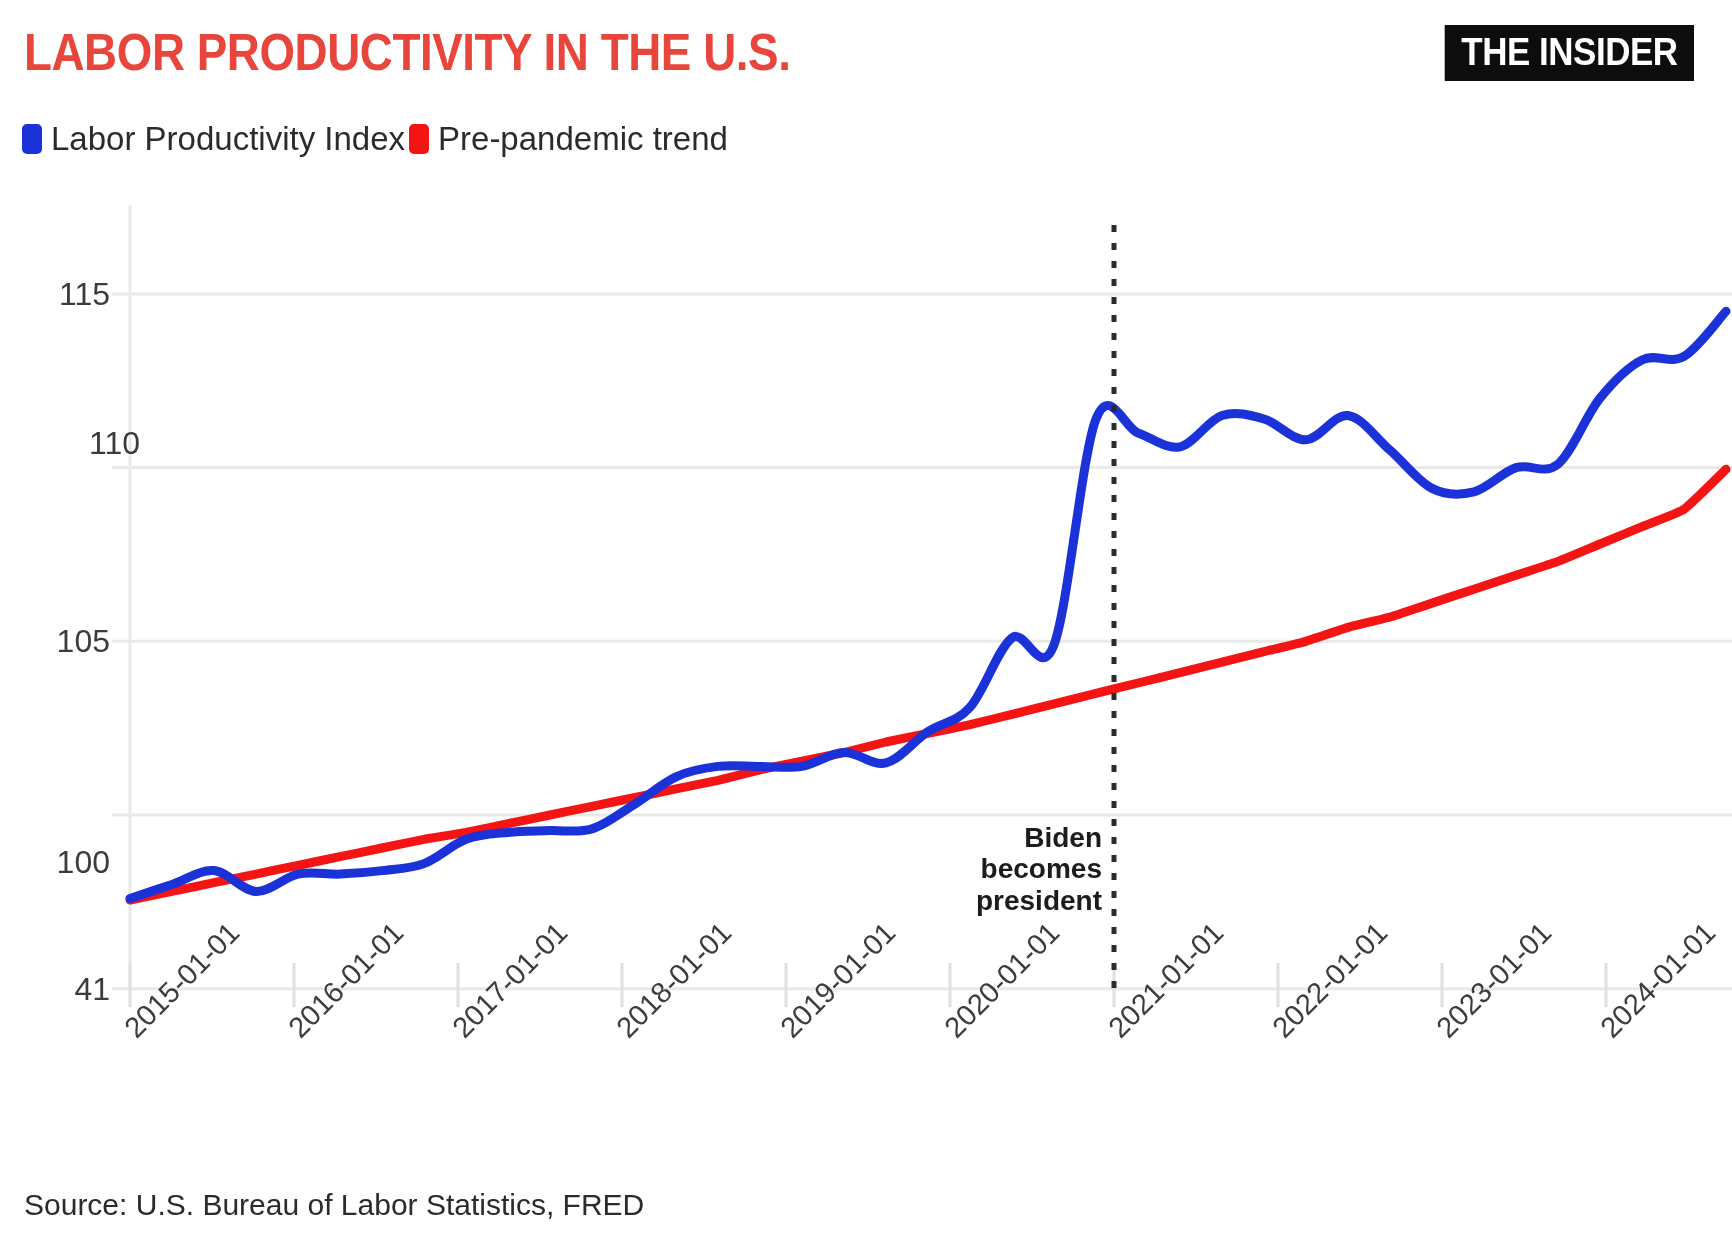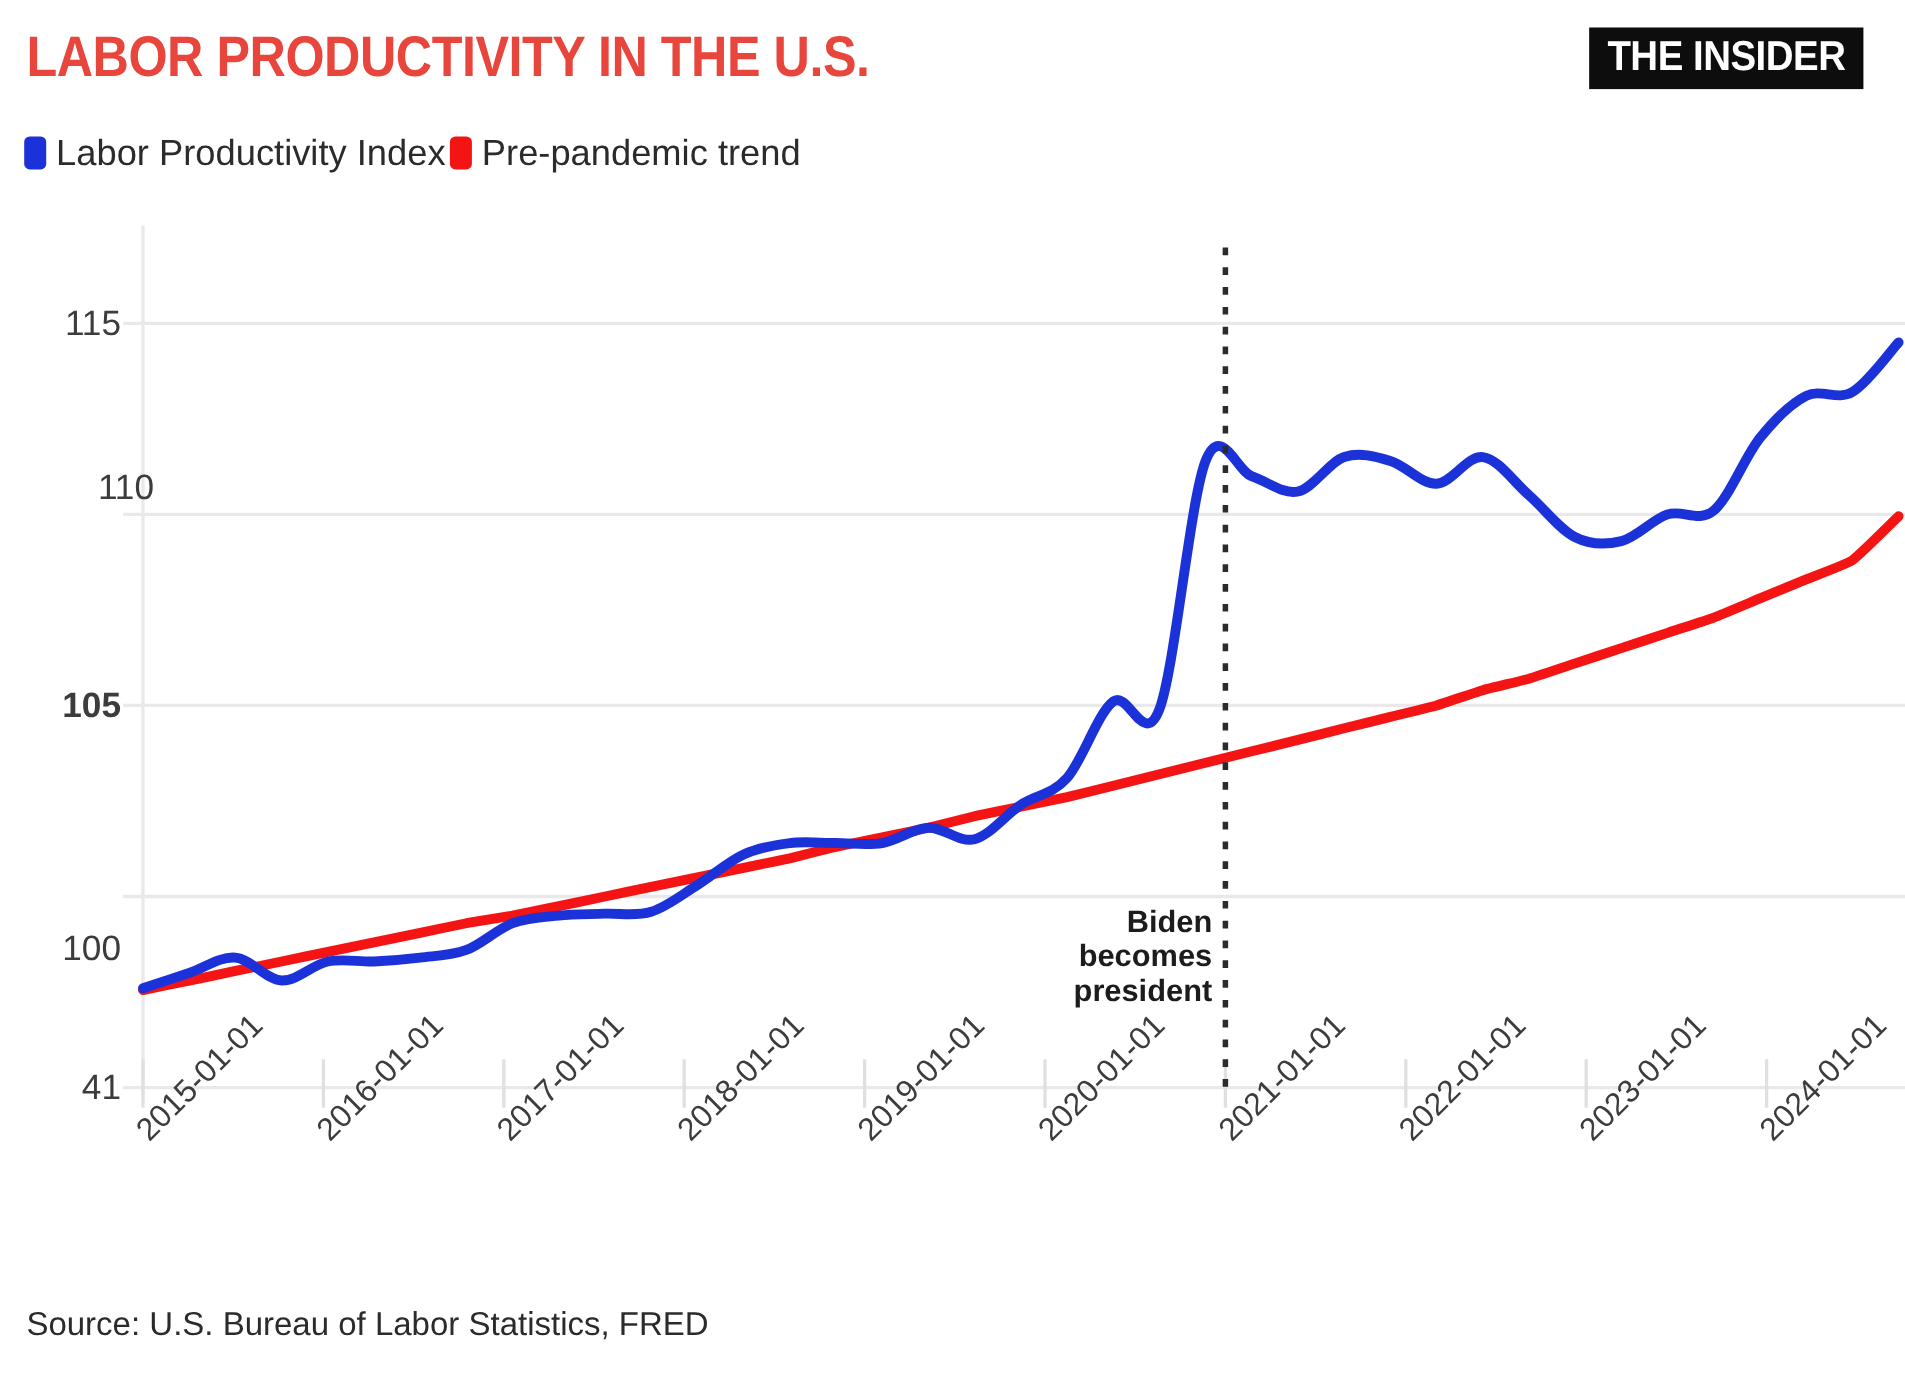--- a/index.html
+++ b/index.html
@@ -121,21 +121,21 @@
       <line x1="1606" x2="1606" y1="963" y2="1007" stroke="#e0e0e0" stroke-width="3"></line>
     </g>
   <path id="trend-line" fill="none" stroke="#f51414" stroke-width="9" stroke-linecap="round" stroke-linejoin="round" d="M 130.0 900.1 C 132.8 899.5, 166.4 892.6, 172.0 891.4 C 177.6 890.3, 208.4 883.9, 214.0 882.7 C 219.6 881.6, 250.4 875.2, 256.0 874.1 C 261.6 872.9, 292.4 866.5, 298.0 865.4 C 303.6 864.2, 334.4 857.8, 340.0 856.7 C 345.6 855.5, 376.4 849.2, 382.0 848.0 C 387.6 846.8, 418.4 840.4, 424.0 839.3 C 429.6 838.3, 460.4 833.4, 466.0 832.4 C 471.6 831.3, 502.4 824.8, 508.0 823.7 C 513.6 822.5, 544.4 816.2, 550.0 815.0 C 555.6 813.8, 586.4 807.5, 592.0 806.3 C 597.6 805.2, 628.4 798.8, 634.0 797.6 C 639.6 796.5, 670.4 790.1, 676.0 788.9 C 681.6 787.8, 712.4 781.5, 718.0 780.3 C 723.6 779.0, 754.4 771.1, 760.0 769.8 C 765.6 768.6, 796.4 762.3, 802.0 761.2 C 807.6 760.0, 838.4 753.7, 844.0 752.5 C 849.6 751.2, 880.4 743.3, 886.0 742.0 C 891.6 740.8, 922.4 734.5, 928.0 733.4 C 933.6 732.2, 964.4 725.9, 970.0 724.7 C 975.6 723.4, 1006.4 715.6, 1012.0 714.3 C 1017.6 712.9, 1048.4 705.2, 1054.0 703.8 C 1059.6 702.4, 1090.4 694.8, 1096.0 693.4 C 1101.6 692.0, 1132.4 684.4, 1138.0 683.0 C 1143.6 681.6, 1174.4 674.0, 1180.0 672.6 C 1185.6 671.2, 1216.4 663.5, 1222.0 662.1 C 1227.6 660.8, 1258.4 653.1, 1264.0 651.7 C 1269.6 650.3, 1300.4 642.9, 1306.0 641.3 C 1311.6 639.7, 1342.4 629.0, 1348.0 627.4 C 1353.6 625.8, 1384.4 618.6, 1390.0 617.0 C 1395.6 615.4, 1426.4 604.9, 1432.0 603.1 C 1437.6 601.2, 1468.4 591.0, 1474.0 589.2 C 1479.6 587.3, 1510.4 577.1, 1516.0 575.3 C 1521.6 573.4, 1552.4 563.5, 1558.0 561.4 C 1563.6 559.3, 1594.4 546.3, 1600.0 544.0 C 1605.6 541.7, 1636.4 529.0, 1642.0 526.7 C 1647.6 524.3, 1678.4 513.1, 1684.0 509.3 C 1689.6 505.5, 1723.2 472.0, 1726.0 469.3"></path>
   <path id="data-line" fill="none" stroke="#1b32d8" stroke-width="9" stroke-linecap="round" stroke-linejoin="round" d="M 130.0 898.4 C 137.0 896.1, 158.0 889.1, 172.0 884.5 C 186.0 879.8, 200.0 869.4, 214.0 870.6 C 228.0 871.7, 242.0 890.8, 256.0 891.4 C 270.0 892.0, 284.0 877.0, 298.0 874.1 C 312.0 871.2, 326.0 874.6, 340.0 874.1 C 354.0 873.5, 368.0 872.3, 382.0 870.6 C 396.0 868.8, 410.0 868.8, 424.0 863.6 C 438.0 858.4, 452.0 844.5, 466.0 839.3 C 480.0 834.1, 494.0 833.8, 508.0 832.4 C 522.0 830.9, 536.0 831.2, 550.0 830.6 C 564.0 830.1, 578.0 833.2, 592.0 828.9 C 606.0 824.6, 620.0 813.3, 634.0 804.6 C 648.0 795.9, 662.0 783.2, 676.0 776.8 C 690.0 770.4, 704.0 768.1, 718.0 766.4 C 732.0 764.6, 746.0 766.4, 760.0 766.4 C 774.0 766.4, 788.0 768.7, 802.0 766.4 C 816.0 764.0, 830.0 753.0, 844.0 752.5 C 858.0 751.9, 872.0 766.4, 886.0 762.9 C 900.0 759.4, 914.0 740.9, 928.0 731.6 C 942.0 722.4, 956.0 722.9, 970.0 707.3 C 984.0 691.7, 998.0 648.2, 1012.0 637.8 C 1026.0 627.4, 1040.0 681.3, 1054.0 644.8 C 1068.0 608.3, 1082.0 454.3, 1096.0 419.0 C 1110.0 383.6, 1124.0 428.2, 1138.0 432.9 C 1152.0 437.5, 1166.0 449.7, 1180.0 446.8 C 1194.0 443.9, 1208.0 420.1, 1222.0 415.5 C 1236.0 410.9, 1250.0 414.9, 1264.0 419.0 C 1278.0 423.0, 1292.0 440.4, 1306.0 439.8 C 1320.0 439.2, 1334.0 413.8, 1348.0 415.5 C 1362.0 417.2, 1376.0 438.1, 1390.0 450.2 C 1404.0 462.4, 1418.0 481.5, 1432.0 488.4 C 1446.0 495.4, 1460.0 495.4, 1474.0 491.9 C 1488.0 488.4, 1502.0 472.2, 1516.0 467.6 C 1530.0 463.0, 1544.0 475.7, 1558.0 464.1 C 1572.0 452.5, 1586.0 415.5, 1600.0 398.1 C 1614.0 380.8, 1628.0 366.9, 1642.0 359.9 C 1656.0 353.0, 1670.0 364.5, 1684.0 356.4 C 1698.0 348.3, 1719.0 318.8, 1726.0 311.3"></path>
   <line id="event-line" stroke="#2b2b2b" stroke-width="5" stroke-dasharray="7 11" x1="1114" x2="1114" y1="225" y2="997"></line>
 </svg>
 
 <div id="ylabels">
     <div class="ylabel" style="left: 0px; top: 293.9px;">115</div>
     <div class="ylabel" style="left: 0px; top: 443px; margin-left: 30px;">110</div>
-    <div class="ylabel" style="left: 0px; top: 641.3px; font-weight: bold;">105</div>
+    <div class="ylabel" style="left: 0px; top: 641.3px;">105</div>
     <div class="ylabel" style="left: 0px; top: 815px; margin-top: 47px;">100</div>
     <div class="ylabel" style="left: 0px; top: 988.7px;">41</div>
   </div>
 <div id="xlabels">
     <div class="xlabel" style="left: 118px; top: 1021px;">2015-01-01</div>
     <div class="xlabel" style="left: 282px; top: 1021px;">2016-01-01</div>
     <div class="xlabel" style="left: 446px; top: 1021px;">2017-01-01</div>
     <div class="xlabel" style="left: 610px; top: 1021px;">2018-01-01</div>
     <div class="xlabel" style="left: 774px; top: 1021px;">2019-01-01</div>
     <div class="xlabel" style="left: 938px; top: 1021px;">2020-01-01</div>

